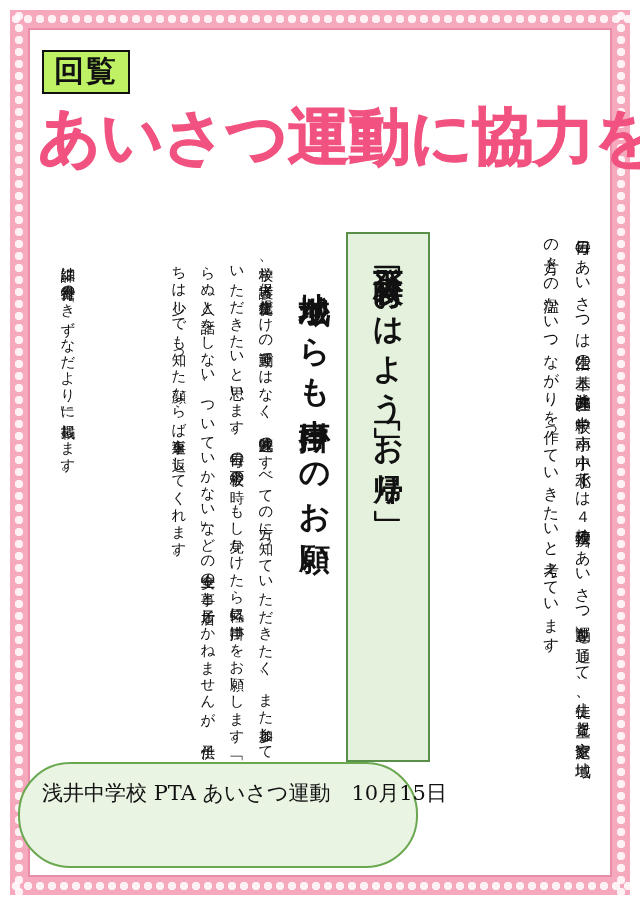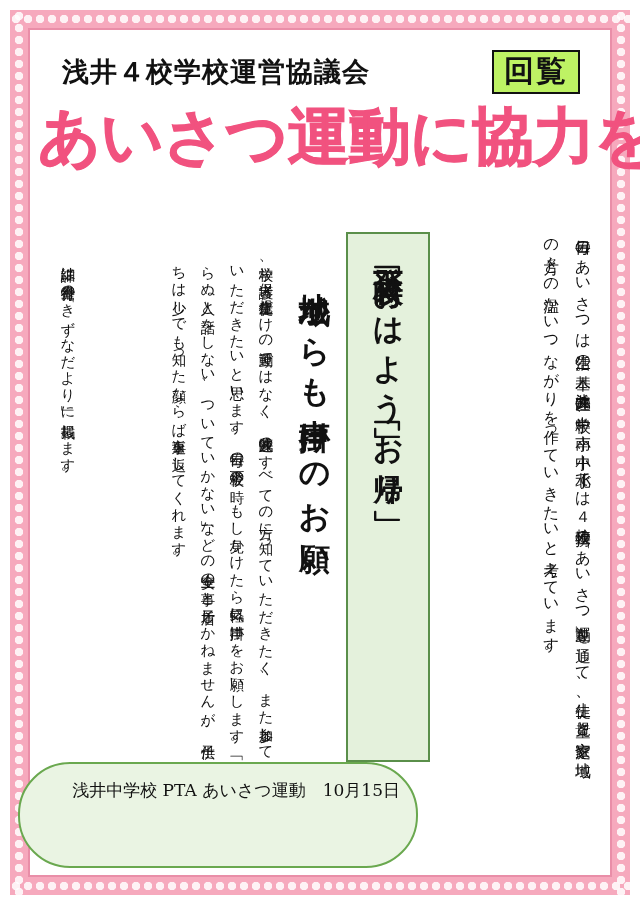--- a/index.html
+++ b/index.html
@@ -216,21 +216,21 @@
     left: 18px; top: 762px;
     width: 400px; height: 106px;
     border: 2px solid #6aa84f;
     border-radius: 52px;
     background: #eaf4e3;
     box-sizing: border-box;
     padding: 12px 16px 0 22px;
   }
   .footer-line {
     font-family: "DejaVu Serif", "Liberation Serif", serif;
-    font-size: 17px;
+    font-size: 21px;
     color: #111111;
     line-height: 1.65;
     white-space: nowrap;
     text-align: right;
   }
   .footer-line.indent {
     padding-left: 34px;
   }
 </style>
 </head>
@@ -241,21 +241,20 @@
   <div class="border-outer"></div>
   <div class="lace">
     <div class="lace-top"></div>
     <div class="lace-bottom"></div>
     <div class="lace-left"></div>
     <div class="lace-right"></div>
   </div>
   <div class="inner-frame"></div>
 
   <div class="header-row">
-    <div class="org-title">浅井４校学校運営協議会</div>
     <div class="kairan-box">
       <div class="kairan-inner">回覧</div>
     </div>
   </div>
 
   <div class="headline">あいさつ運動に協力を</div>
 
   <div class="body-area">
 
     <div class="intro">毎日のあいさつは生活の基本。浅井連区の中学校、南小、中小、北小では４校連携の「あいさつ運動」を通して、生徒、児童と家庭や地域の方々との温かいつながりを作っていきたいと考えています。</div>

